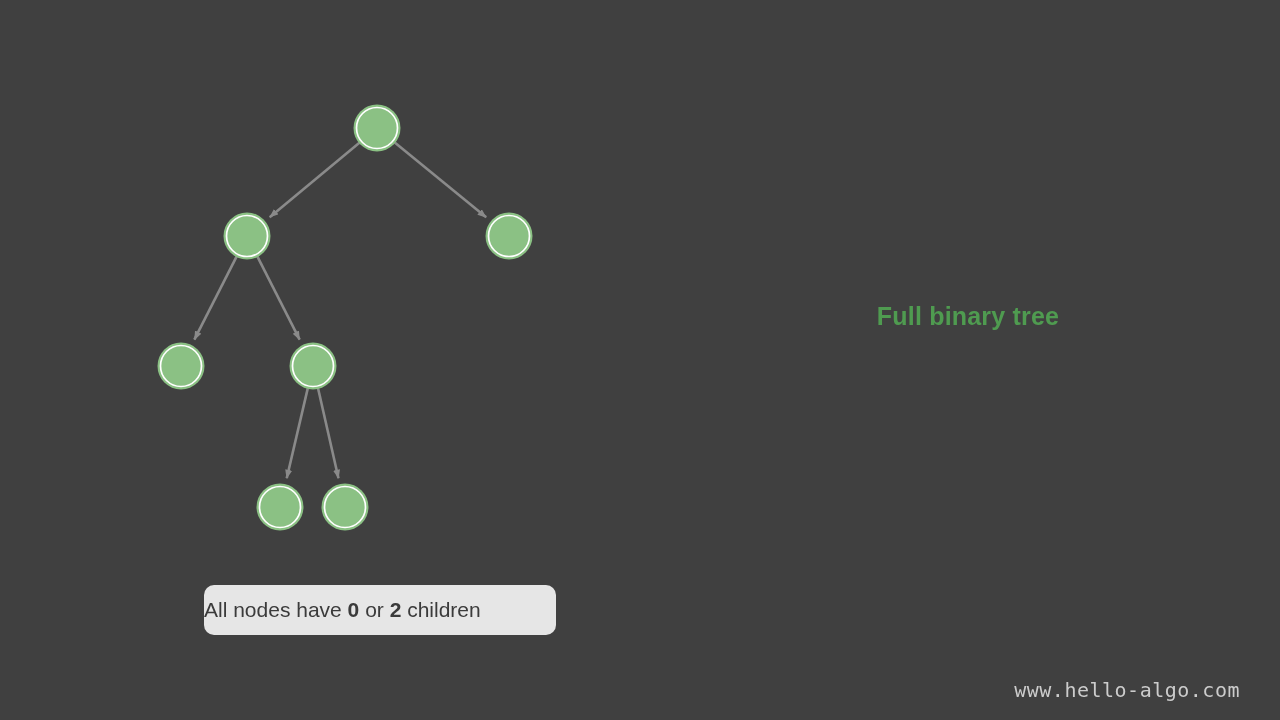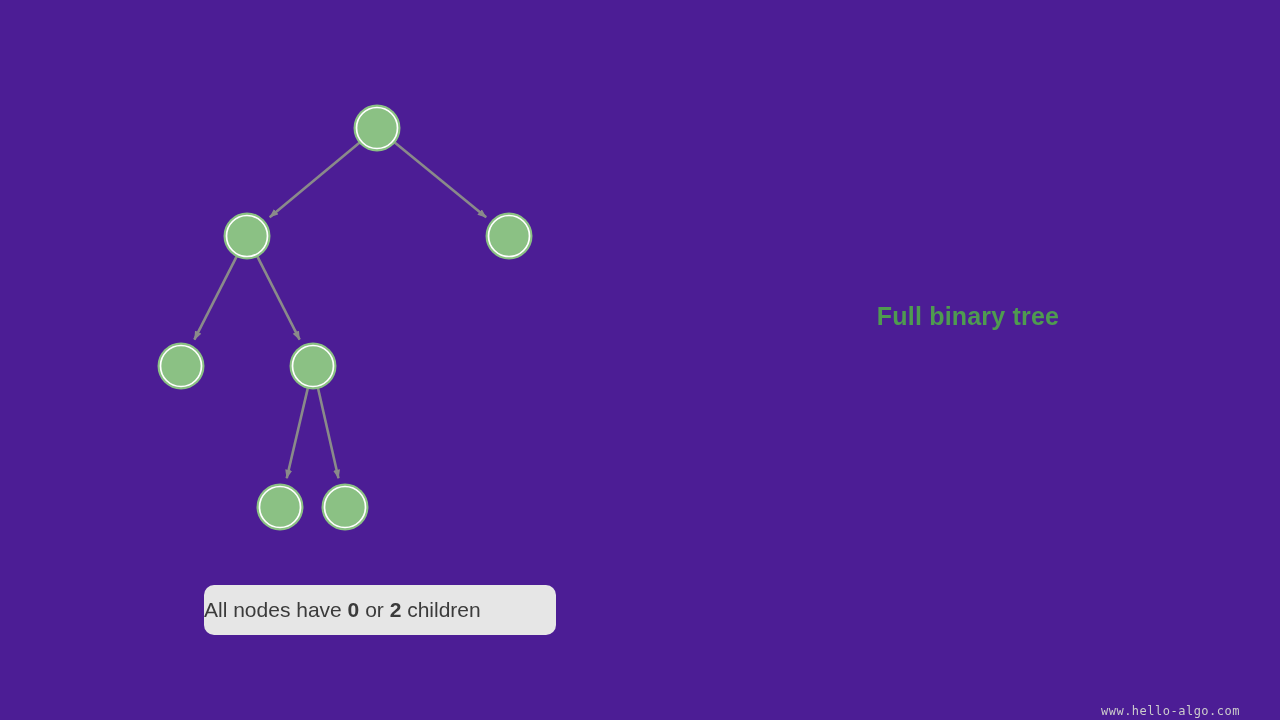--- a/index.html
+++ b/index.html
@@ -46,29 +46,28 @@
     white-space: nowrap;
   }
   .caption-pill b {
     font-weight: 700;
   }
   .watermark {
     position: absolute;
     right: 40px;
     top: 678px;
     font-family: "DejaVu Sans Mono", "Liberation Mono", monospace;
-    font-size: 12px;
+    font-size: 20px;
     letter-spacing: 0.5px;
-    margin-top: 26px;
   }
 </style>
 </head>
 <body>
 
-<div class="stage" style="background: #4c1d95;">
+<div class="stage" style="background: #404040;">
 
   <svg class="tree-svg" viewBox="0 0 640 720" xmlns="http://www.w3.org/2000/svg">
     <defs>
       <marker id="arrowhead" markerWidth="10" markerHeight="8" refX="8.5" refY="3.5" orient="auto" markerUnits="userSpaceOnUse">
         <path d="M0,0 L9,3.5 L0,7 Z" fill="#8A8A8A"></path>
       </marker>
     </defs>
     <g>
         <line x1="359.69321660633113" y1="142.377943127048" x2="269.69111600503254" y2="217.14891901120373" stroke="#8A8A8A" stroke-width="2.6" marker-end="url(#arrowhead)"></line>
         <line x1="394.41403923207474" y1="142.2478502807884" x2="486.168259673502" y2="217.31948518741075" stroke="#8A8A8A" stroke-width="2.6" marker-end="url(#arrowhead)"></line>

